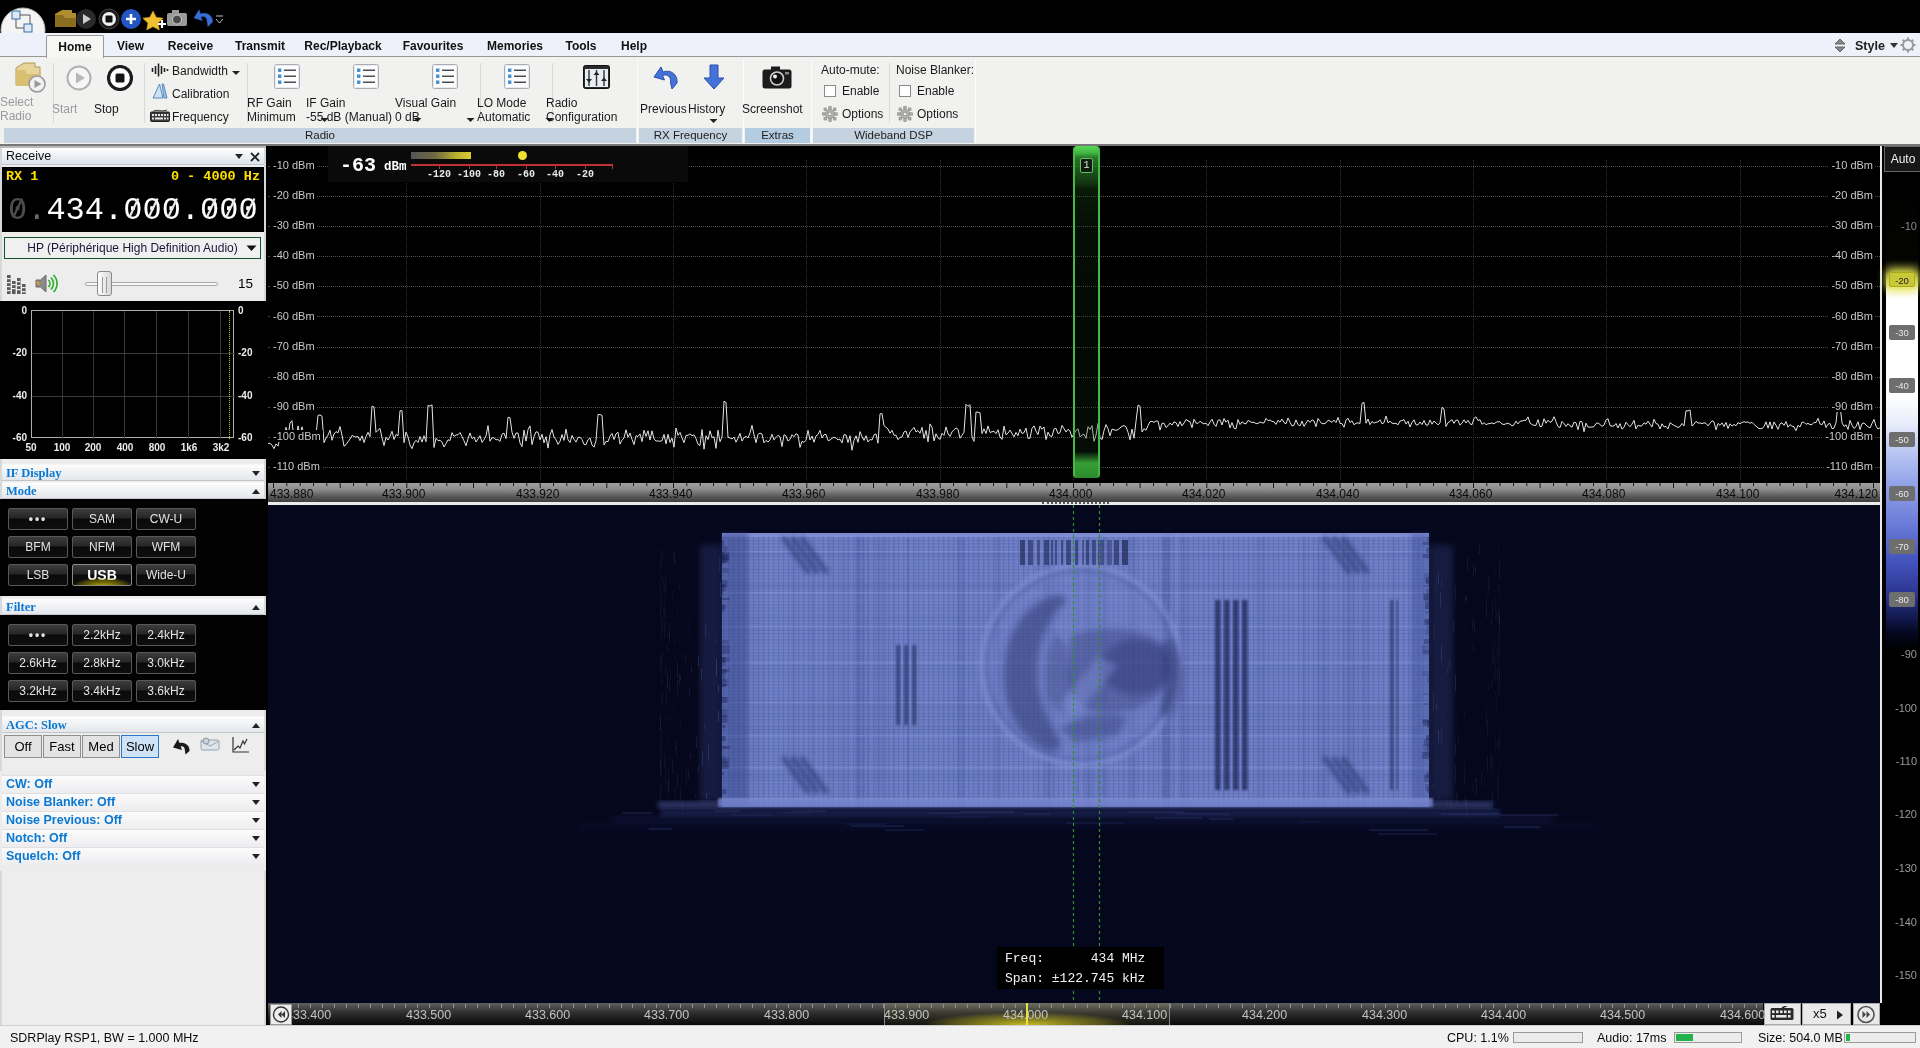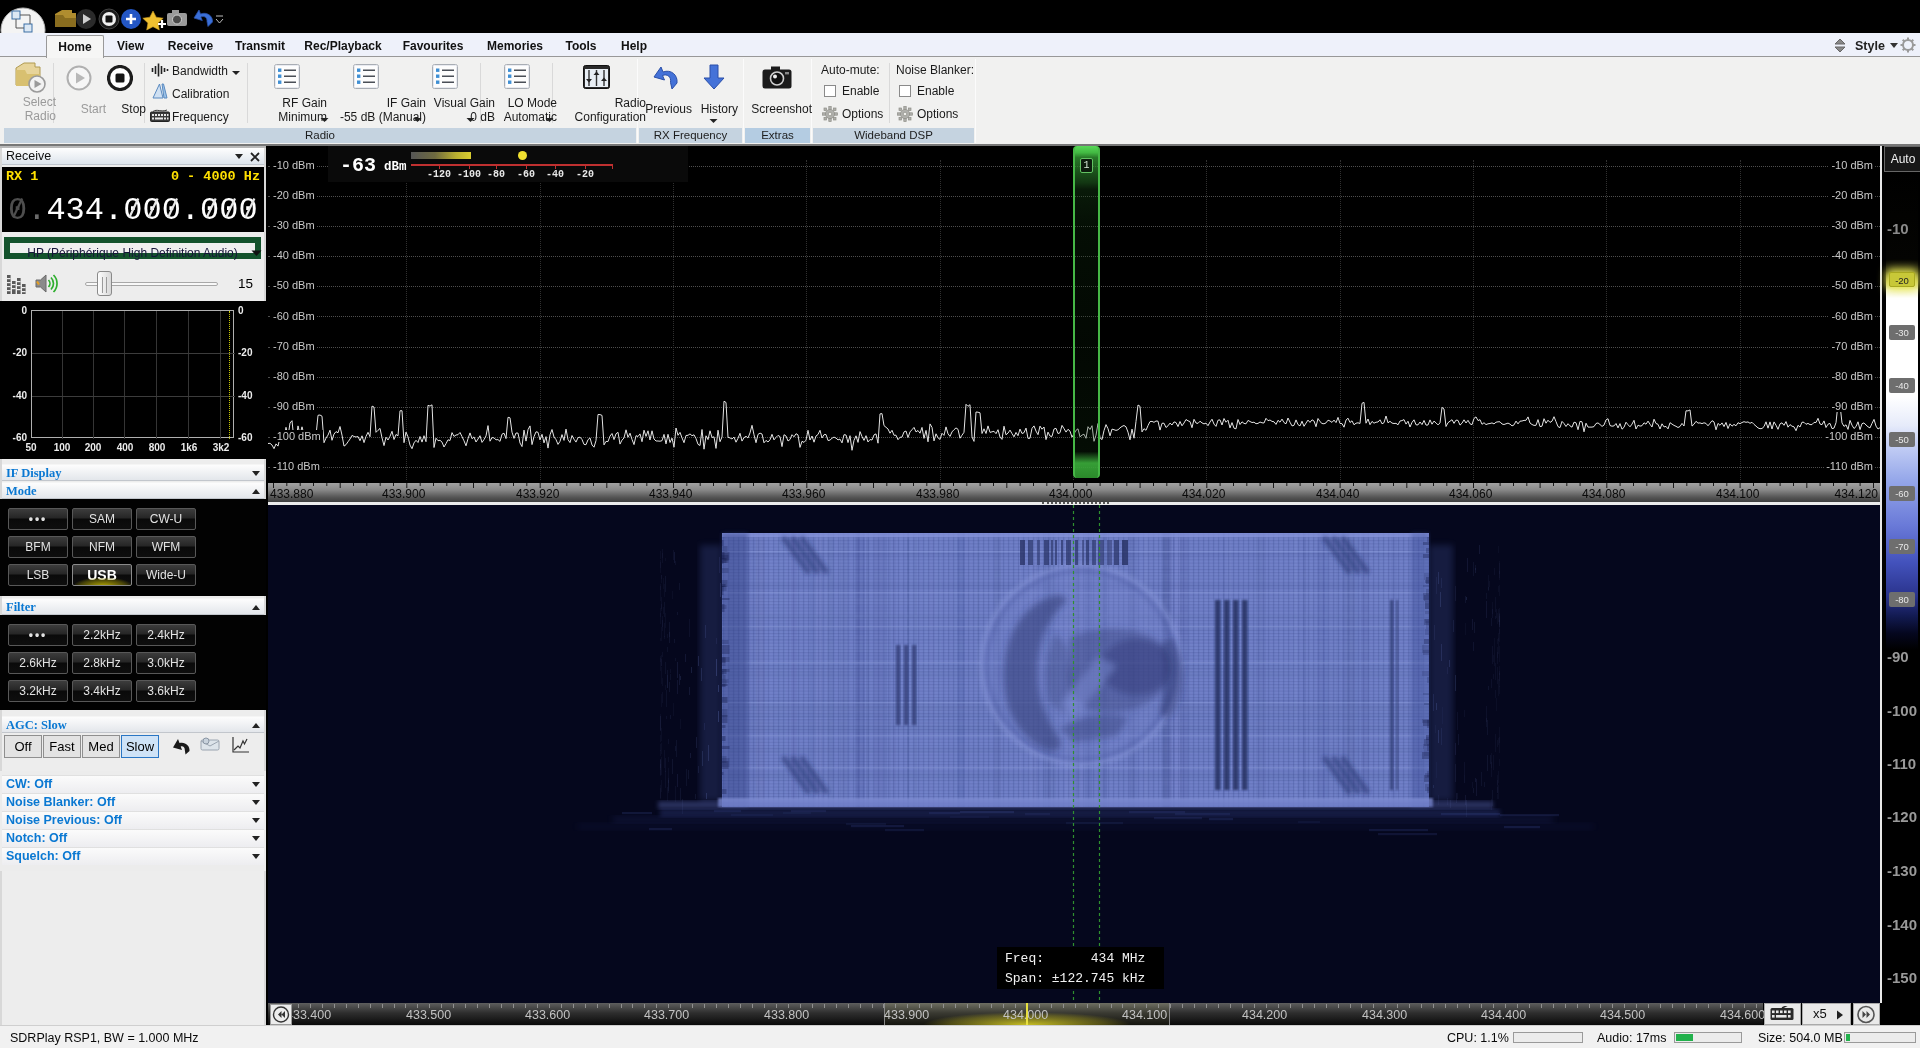--- a/index.html
+++ b/index.html
@@ -9,21 +9,21 @@
 #titlebar{left:0;top:0;width:1920px;height:33px;background:#000;}
 
 #tabrow{left:0;top:33px;width:1920px;height:24px;background:#eef1fa;border-bottom:1px solid #989898;}
 .tab{position:absolute;top:2px;height:22px;line-height:22px;font-size:12px;font-weight:700;color:#111;text-align:center;}
 .tab.sel{background:#f6f6f5;border:1px solid #999;border-bottom:none;border-radius:2px 2px 0 0;height:23px;z-index:5;}
 
 #ribbon{left:0;top:57px;width:1920px;height:89px;background:#f1f1f0;border-bottom:2px solid #777;}
 .gsep{position:absolute;top:2px;width:1px;height:84px;background:#c9c9c9;border-right:1px solid #fbfbfb;}
 .isep{position:absolute;top:6px;width:1px;height:60px;background:#d9d9d9;}
 .gstrip{position:absolute;top:71px;height:15px;background:#c5d3e0;font-size:11.5px;color:#1d1d1d;text-align:center;line-height:15px;}
-.rlbl{position:absolute;font-size:12px;color:#1a1a1a;text-align:right;white-space:nowrap;}
+.rlbl{position:absolute;font-size:12px;color:#1a1a1a;text-align:left;white-space:nowrap;}
 .rlbl.dis{color:#9a9a9a;}
 .rsm{position:absolute;font-size:12px;color:#1a1a1a;white-space:nowrap;}
 
 #leftpanel{left:0;top:146px;width:266px;height:879px;background:#ededed;}
 .phdr{position:absolute;left:0;width:262px;height:17px;background:linear-gradient(180deg,#fdfdfd,#e3e6eb);border-top:1px solid #f5f5f5;border-bottom:1px solid #c2c6cc;}
 .phdr span{position:absolute;left:4px;top:1px;font-size:12.5px;font-weight:700;color:#0a78d2;font-family:Liberation Serif, serif;}
 .arrD{position:absolute;width:0;height:0;border-left:4px solid transparent;border-right:4px solid transparent;border-top:5px solid #222;}
 .arrU{position:absolute;width:0;height:0;border-left:4px solid transparent;border-right:4px solid transparent;border-bottom:5px solid #222;}
 .dkbtn{position:absolute;width:60px;height:22px;background:linear-gradient(180deg,#3c3c3c 0%,#262626 45%,#0a0a0a 50%,#0e0e0e 100%);border:1px solid #585858;border-radius:2px;color:#e2e2e2;font-size:12px;text-align:center;line-height:21px;}
 .lbtn{position:absolute;height:23px;background:#e3e3e3;border:1px solid #8f8f8f;color:#000;font-size:13px;text-align:center;line-height:21px;}
@@ -36,21 +36,21 @@
 .vgrid{position:absolute;top:14px;width:1px;height:320px;border-left:1px dotted #303030;}
 .dblbl{position:absolute;font-size:11px;color:#c8c8c8;background:#000;padding:0 2px;}
 
 #freqscale{left:268px;top:483px;width:1612px;height:19px;background:linear-gradient(180deg,#a2a2a2 0%,#8a8a8a 35%,#555 75%,#3e3e3e 100%);overflow:hidden;}
 .fsl{position:absolute;top:4px;font-size:12px;color:#0a0a0a;}
 #sepline{left:268px;top:502px;width:1612px;height:3px;background:#ececec;}
 
 #waterfall{left:268px;top:505px;width:1612px;height:498px;background:#404040;overflow:hidden;}
 
 #colorbar{left:1880px;top:146px;width:40px;height:857px;background:#000;border-left:2px solid #e8e8e8;}
-.cbl{position:absolute;left:5px;width:30px;text-align:left;font-size:15px;color:#999;font-weight:bold;}
+.cbl{position:absolute;left:5px;width:30px;text-align:right;font-size:11px;color:#999;}
 .cbox{position:absolute;left:7px;width:26px;height:15px;border-radius:2px;background:#6e6e6e;color:#e8e8e8;font-size:9.5px;text-align:center;line-height:15px;}
 
 #bruler{left:268px;top:1003px;width:1612px;height:22px;background:#000;}
 .brl{position:absolute;top:5px;font-size:12.5px;color:#c2c2c2;}
 
 #statusbar{left:0;top:1025px;width:1920px;height:23px;background:#f1f1f1;border-top:1px solid #cfcfcf;font-size:12.5px;color:#0a0a0a;}
 .meter{position:absolute;top:6px;height:11px;background:#ececec;border:1px solid #9a9a9a;}
 .mono{font-family:"Liberation Mono",monospace;}
 </style></head>
 <body>
@@ -287,21 +287,21 @@
       <svg class="abs" style="left:0;top:0" width="262" height="65">
         <line x1="11.2" y1="50.5" x2="20.2" y2="31.5" stroke="#4e4e4e" stroke-width="2.2"></line>
         <line x1="127.3" y1="50.5" x2="136.3" y2="31.5" stroke="#e8e8e8" stroke-width="2.2"></line>
         <line x1="146.6" y1="50.5" x2="155.6" y2="31.5" stroke="#e8e8e8" stroke-width="2.2"></line>
         <line x1="166.0" y1="50.5" x2="175.0" y2="31.5" stroke="#e8e8e8" stroke-width="2.2"></line>
         <line x1="204.7" y1="50.5" x2="213.7" y2="31.5" stroke="#e8e8e8" stroke-width="2.2"></line>
         <line x1="224.0" y1="50.5" x2="233.0" y2="31.5" stroke="#e8e8e8" stroke-width="2.2"></line>
         <line x1="243.4" y1="50.5" x2="252.4" y2="31.5" stroke="#e8e8e8" stroke-width="2.2"></line>
       </svg>
 </div>
-<div class="abs" style="left:4px;top:91px;width:257px;height:22px;background:#f0f0f0;border:6px solid #14532d;font-size:12px;color:#16163a;text-align:center;line-height:20px;">HP (Périphérique High Definition Audio)
+<div class="abs" style="left:4px;top:91px;width:257px;height:22px;background:#f0f0f0;border:1px solid #14532d;font-size:12px;color:#16163a;text-align:center;line-height:20px;">HP (Périphérique High Definition Audio)
  <svg class="abs" style="left:241px;top:7px" width="11" height="7">
         <path d="M0.5 0.5 l5 5.5 l5 -5.5 z" fill="#111"></path>
       </svg>
 </div>
 <svg class="abs" style="left:7px;top:127px" width="20" height="21" viewBox="0 0 20 21">
  <g fill="#5a5a5a">
         <rect x="0" y="2" width="3.6" height="19"></rect>
         <rect x="5" y="8" width="3.6" height="13"></rect>
         <rect x="10" y="5" width="3.6" height="16"></rect>
         <rect x="15" y="11" width="3.6" height="10"></rect>

